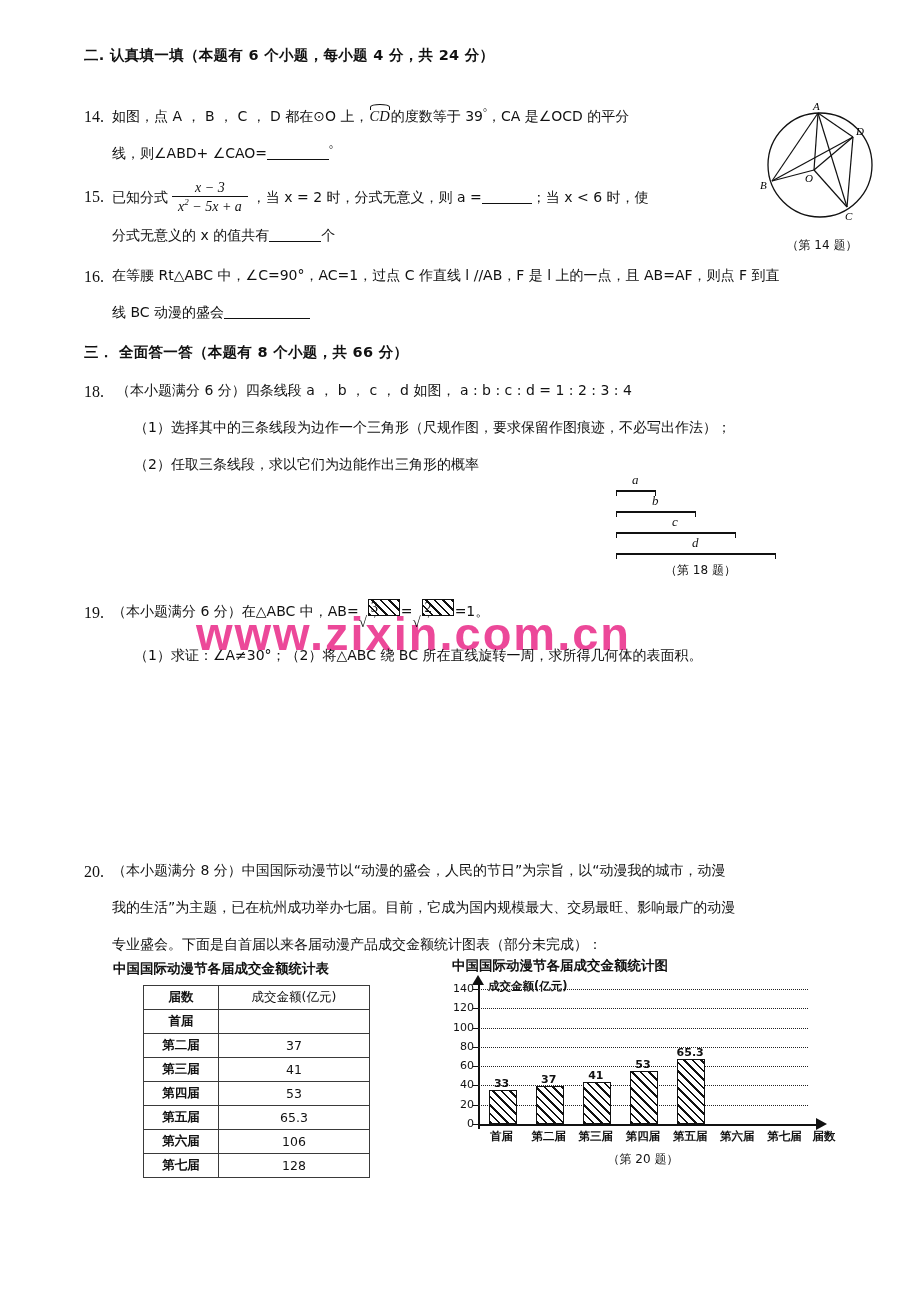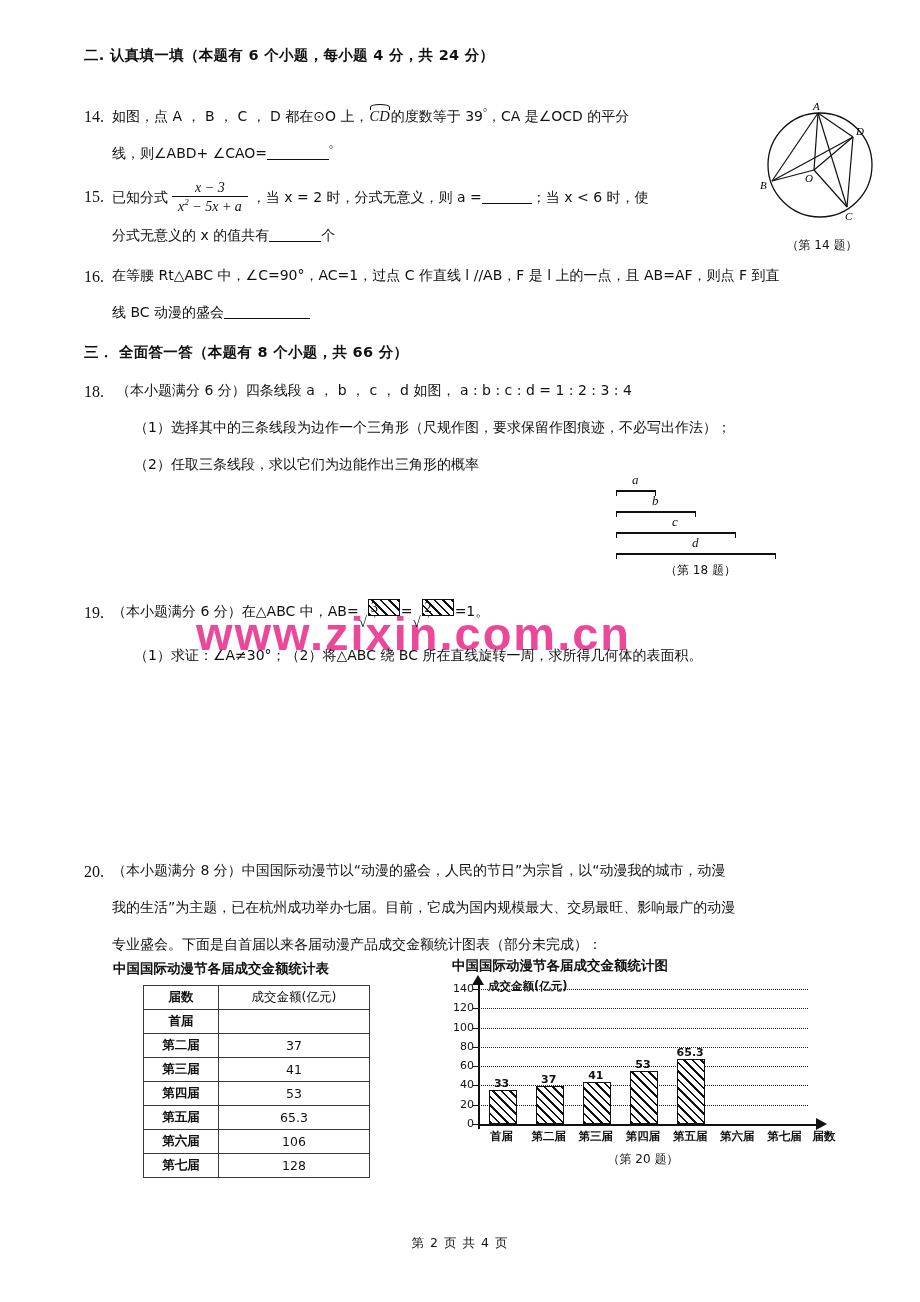--- a/index.html
+++ b/index.html
@@ -292,15 +292,14 @@
     <div class="cap" style="position:absolute;left:46px;top:194px;width:330px;">（第 20 题）</div>
   <div class="xlab" style="left: 69.5714px;">首届</div>
       <div class="xlab" style="left: 116.714px;">第二届</div>
       <div class="xlab" style="left: 163.857px;">第三届</div>
       <div class="xlab" style="left: 211px;">第四届</div>
       <div class="xlab" style="left: 258.143px;">第五届</div>
       <div class="xlab" style="left: 305.286px;">第六届</div>
       <div class="xlab" style="left: 352.429px;">第七届</div>
     </div>
 
-  <div class="footer">第 2 页 共 4 页</div>
 
 </div>
 
 </body></html>

